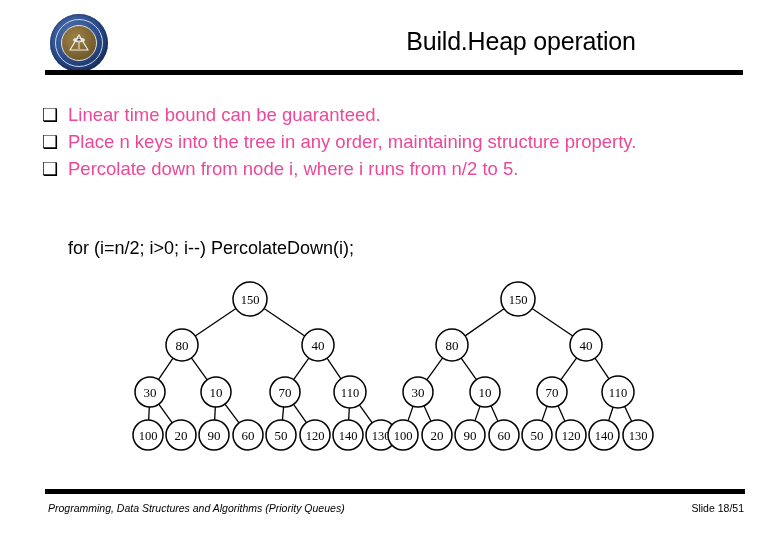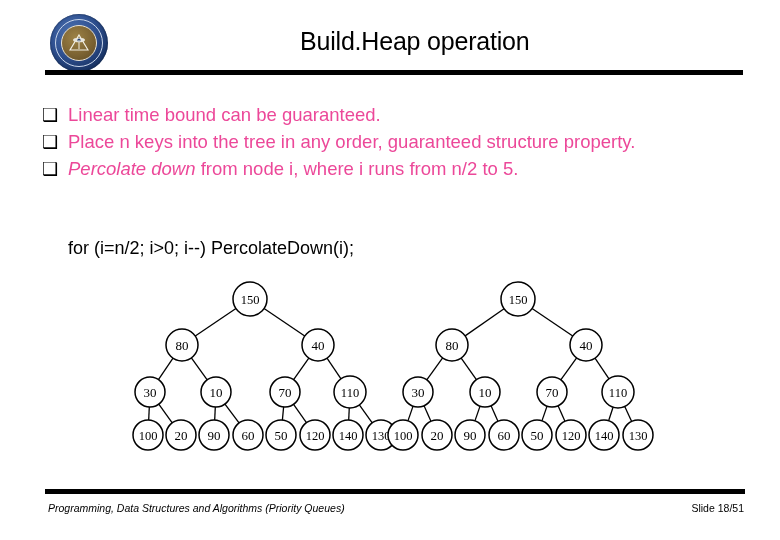--- a/index.html
+++ b/index.html
@@ -53,21 +53,21 @@
     margin-left: -10px;
     margin-top: -9px;
   }
   #logo .seal-emblem svg { display: block; }
 
   #slide-title {
     position: absolute;
     left: 300px;
     top: 26px;
     width: 442px;
-    text-align: left;
+    text-align: center;
     font-size: 25px;
     line-height: 30px;
     letter-spacing: -0.2px;
     white-space: nowrap;
   }
   #title-rule {
     position: absolute;
     left: 45px;
     top: 70px;
     width: 698px;
@@ -93,21 +93,21 @@
     font-size: 18px;
     line-height: 26px;
     color: #000000;
   }
   .bullet-text {
     flex: 1 1 auto;
     font-size: 18.5px;
     line-height: 26px;
     color: #ec4899;
   }
-  .bullet-text .ital { font-style: italic; }
+  .bullet-text .ital { }
 
   #code-line {
     position: absolute;
     left: 68px;
     top: 240px;
     font-size: 18px;
     line-height: 16px;
     white-space: nowrap;
   }
 
@@ -170,21 +170,21 @@
 
 <div id="bullets">
 
   <div class="bullet-row">
     <span class="bullet-mark">❑</span>
     <span class="bullet-text">Linear time bound can be guaranteed.</span>
   </div>
 
   <div class="bullet-row">
     <span class="bullet-mark">❑</span>
-    <span class="bullet-text">Place n keys into the tree in any order, guaranteed structure property.</span>
+    <span class="bullet-text">Place n keys into the tree in any order, maintaining structure property.</span>
   </div>
 
   <div class="bullet-row">
     <span class="bullet-mark">❑</span>
     <span class="bullet-text"><span class="ital">Percolate down</span><span> from node i, where i runs from n/2 to 5.</span></span>
   </div>
 
 </div>
 
 <div id="code-line">for (i=n/2; i&gt;0; i--) PercolateDown(i);</div>

